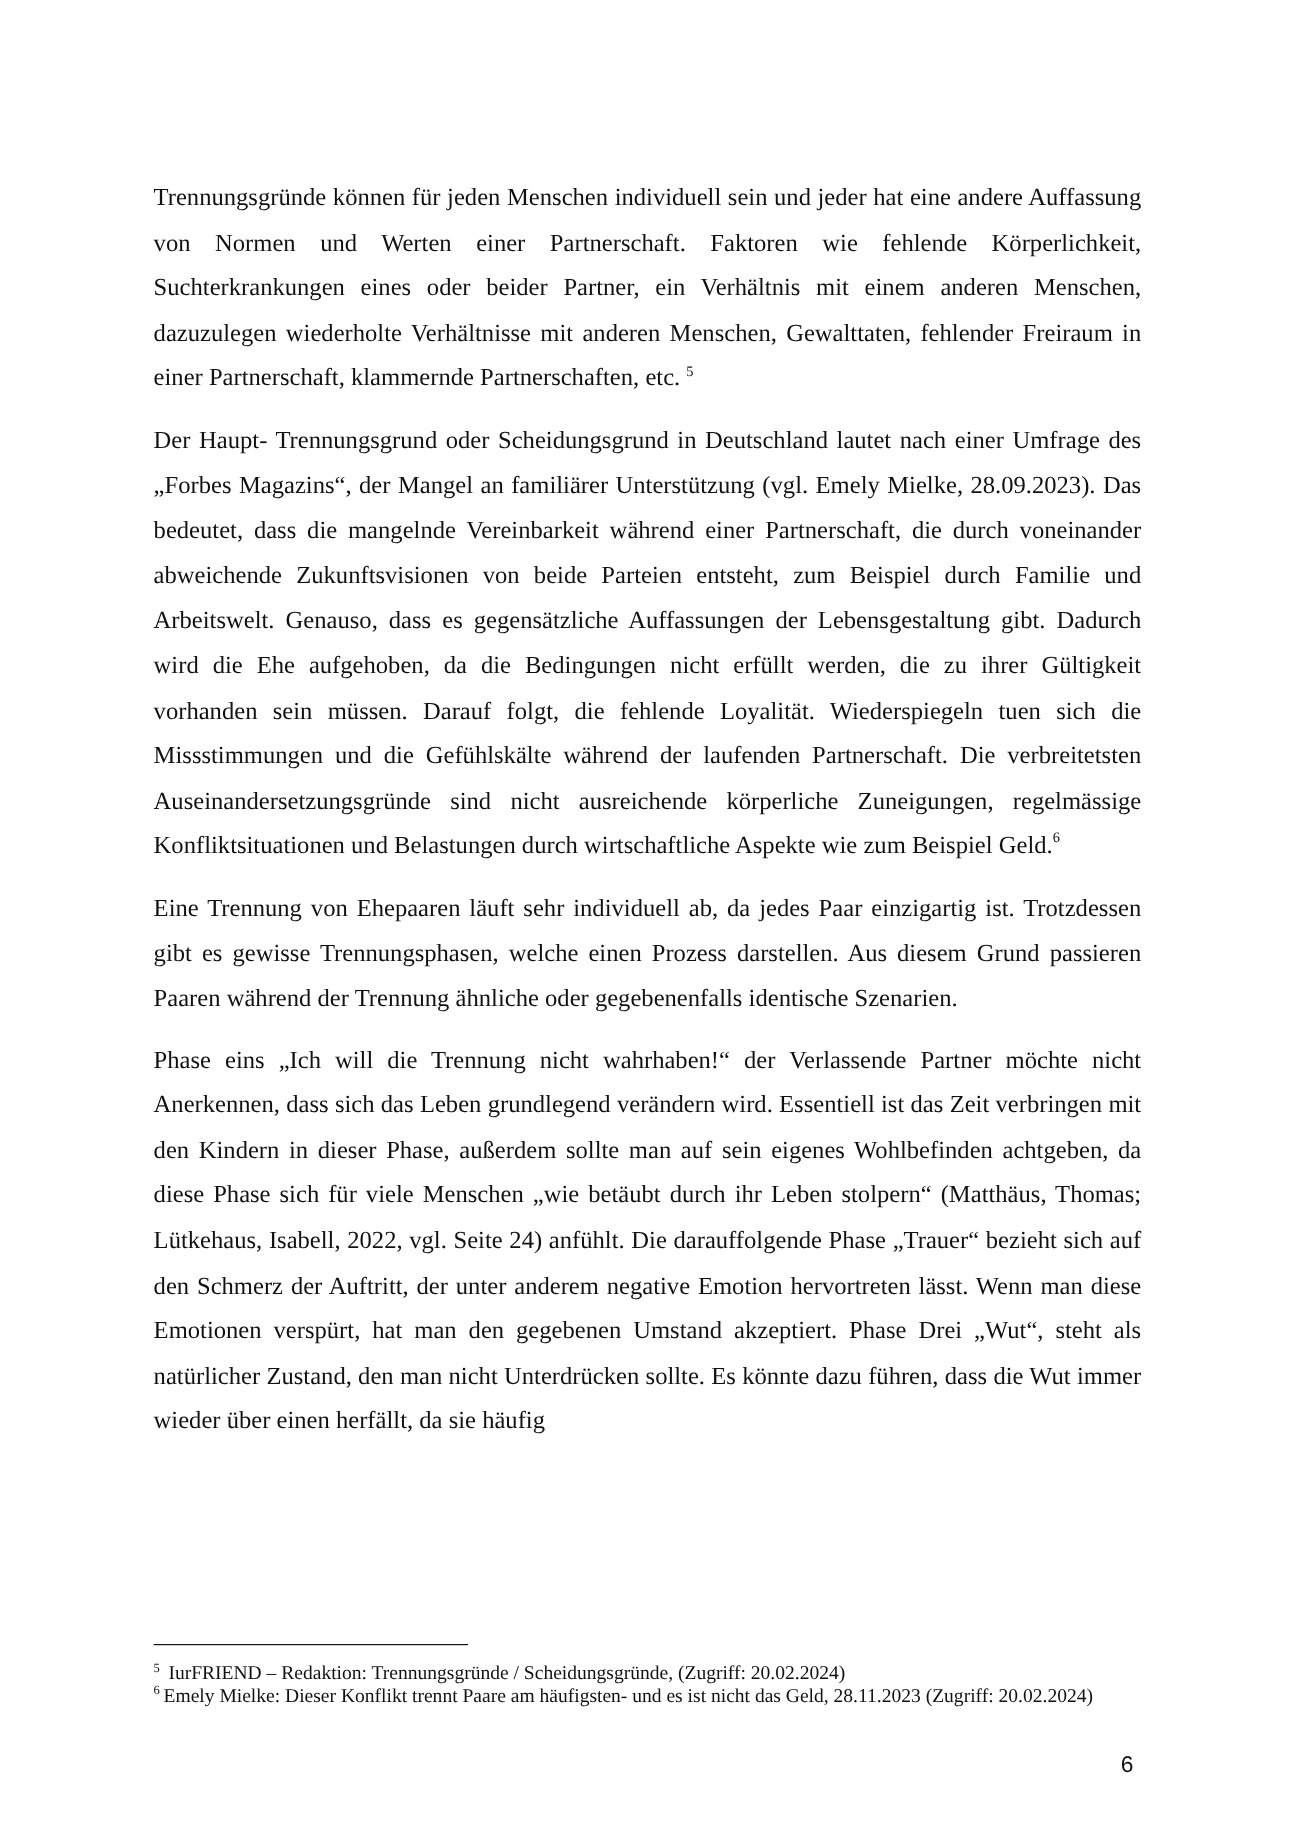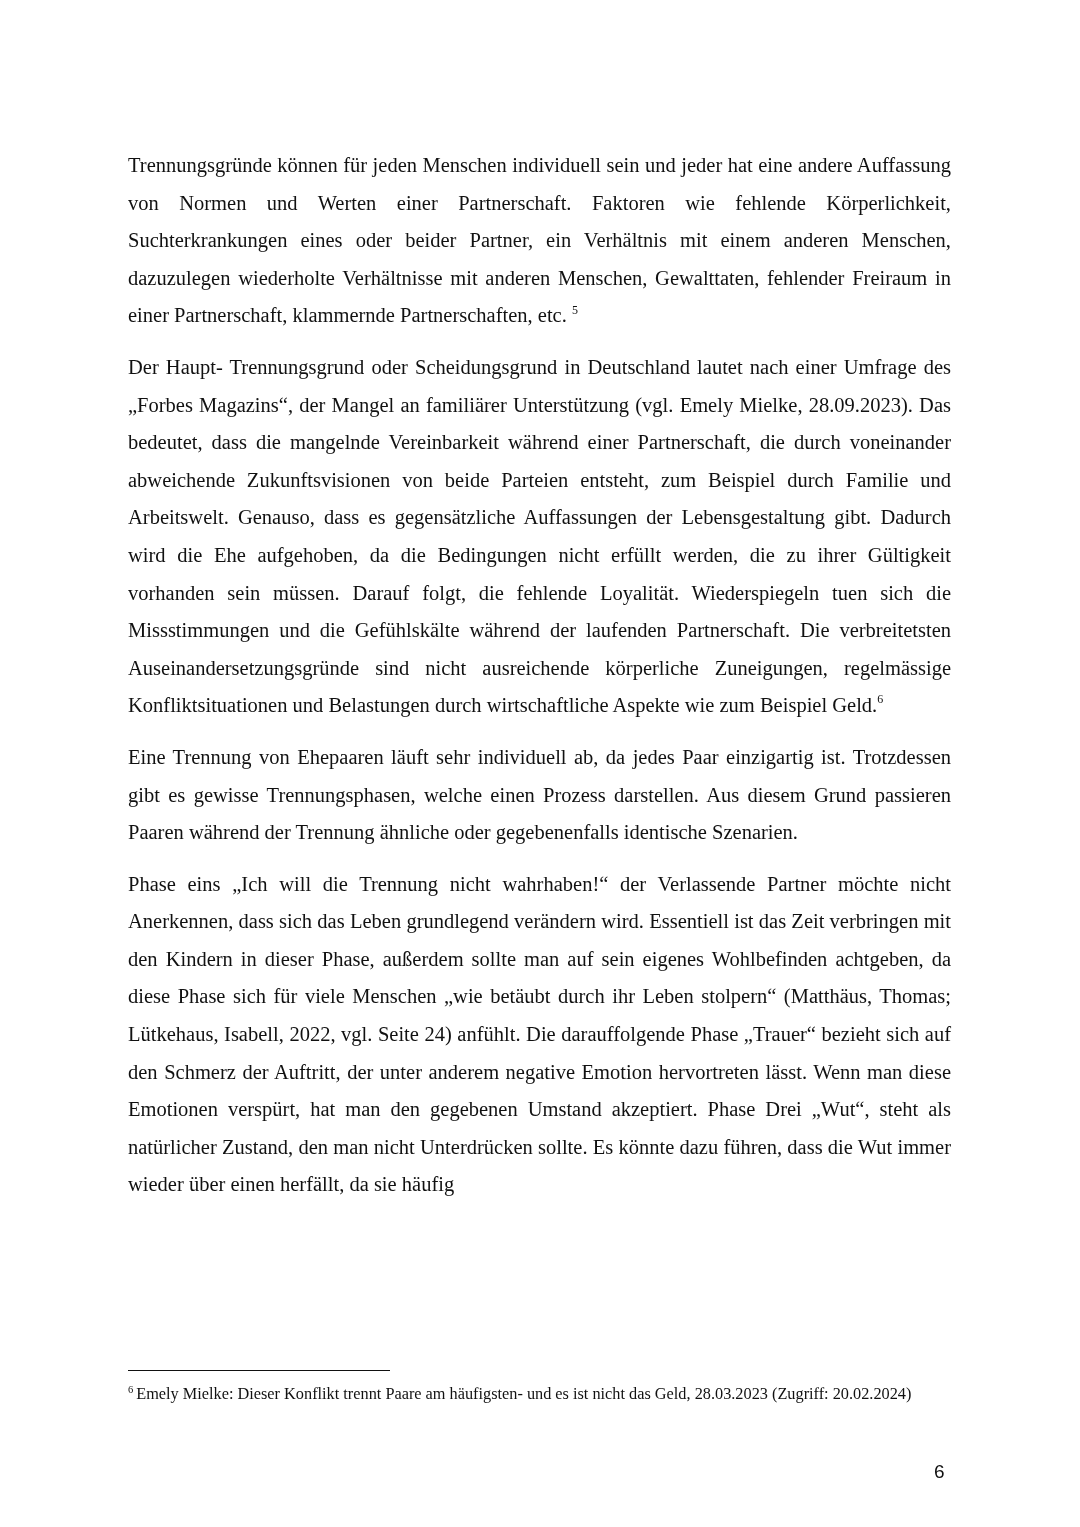--- a/index.html
+++ b/index.html
@@ -100,18 +100,19 @@
 
     <p class="para"><span>Eine Trennung von Ehepaaren läuft sehr individuell ab, da jedes Paar einzigartig ist. Trotzdessen gibt es gewisse Trennungsphasen, welche einen Prozess darstellen. Aus diesem Grund passieren Paaren während der Trennung ähnliche oder gegebenenfalls identische Szenarien.</span></p>
 
     <p class="para"><span>Phase eins „Ich will die Trennung nicht wahrhaben!“ der Verlassende Partner möchte nicht Anerkennen, dass sich das Leben grundlegend verändern wird. Essentiell ist das Zeit verbringen mit den Kindern in dieser Phase, außerdem sollte man auf sein eigenes Wohlbefinden achtgeben, da diese Phase sich für viele Menschen „wie betäubt durch ihr Leben stolpern“ (Matthäus, Thomas; Lütkehaus, Isabell, 2022, vgl. Seite 24) anfühlt. Die darauffolgende Phase „Trauer“ bezieht sich auf den Schmerz der Auftritt, der unter anderem negative Emotion hervortreten lässt. Wenn man diese Emotionen verspürt, hat man den gegebenen Umstand akzeptiert. Phase Drei „Wut“, steht als natürlicher Zustand, den man nicht Unterdrücken sollte. Es könnte dazu führen, dass die Wut immer wieder über einen herfällt, da sie häufig</span></p>
 
   </div>
 
   <div class="footnote-rule"></div>
 
   <div class="footnotes">
-    <p class="footnote"><sup>6</sup><span>Emely Mielke: Dieser Konflikt trennt Paare am häufigsten- und es ist nicht das Geld, 28.03.2023 (Zugriff: 20.02.2024)</span></p>
+    <p class="footnote"><sup>5</sup><span> IurFRIEND – Redaktion: Trennungsgründe / Scheidungsgründe, (Zugriff: 20.02.2024)</span></p>
+    <p class="footnote"><sup>6</sup><span>Emely Mielke: Dieser Konflikt trennt Paare am häufigsten- und es ist nicht das Geld, 28.11.2023 (Zugriff: 20.02.2024)</span></p>
   </div>
 
   <div class="page-number">6</div>
 
 </div>
 
 </body></html>

